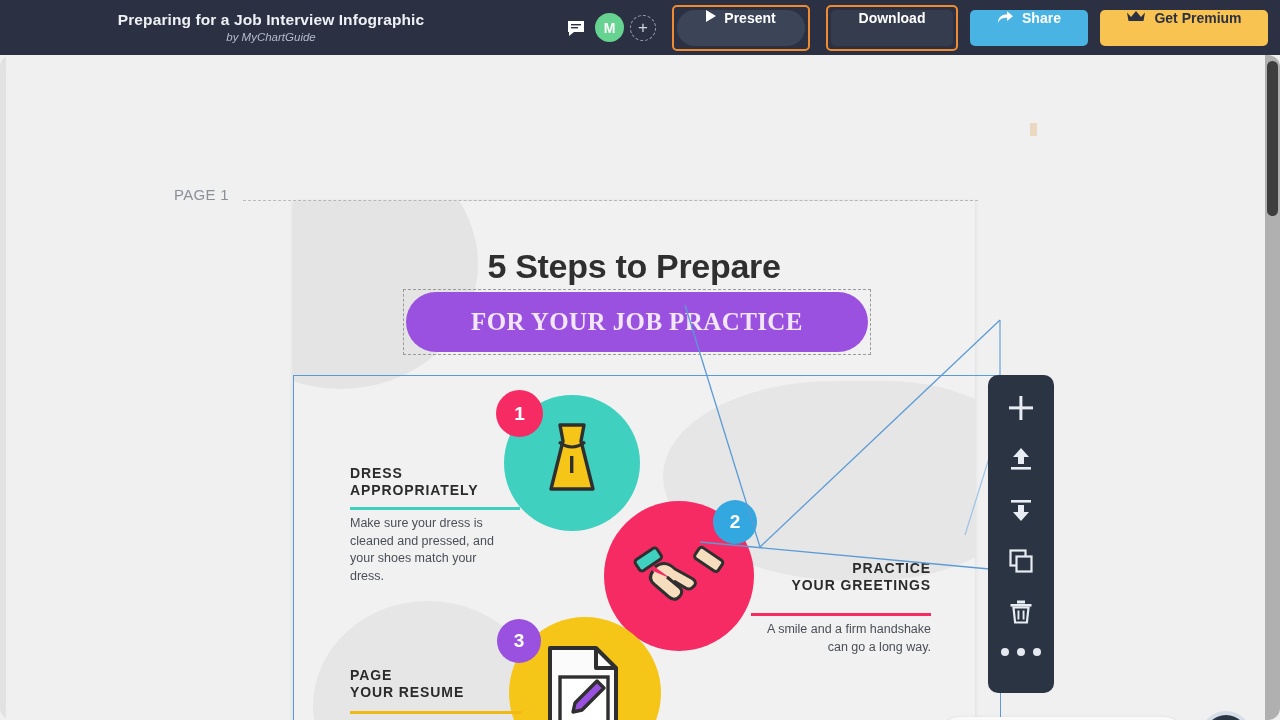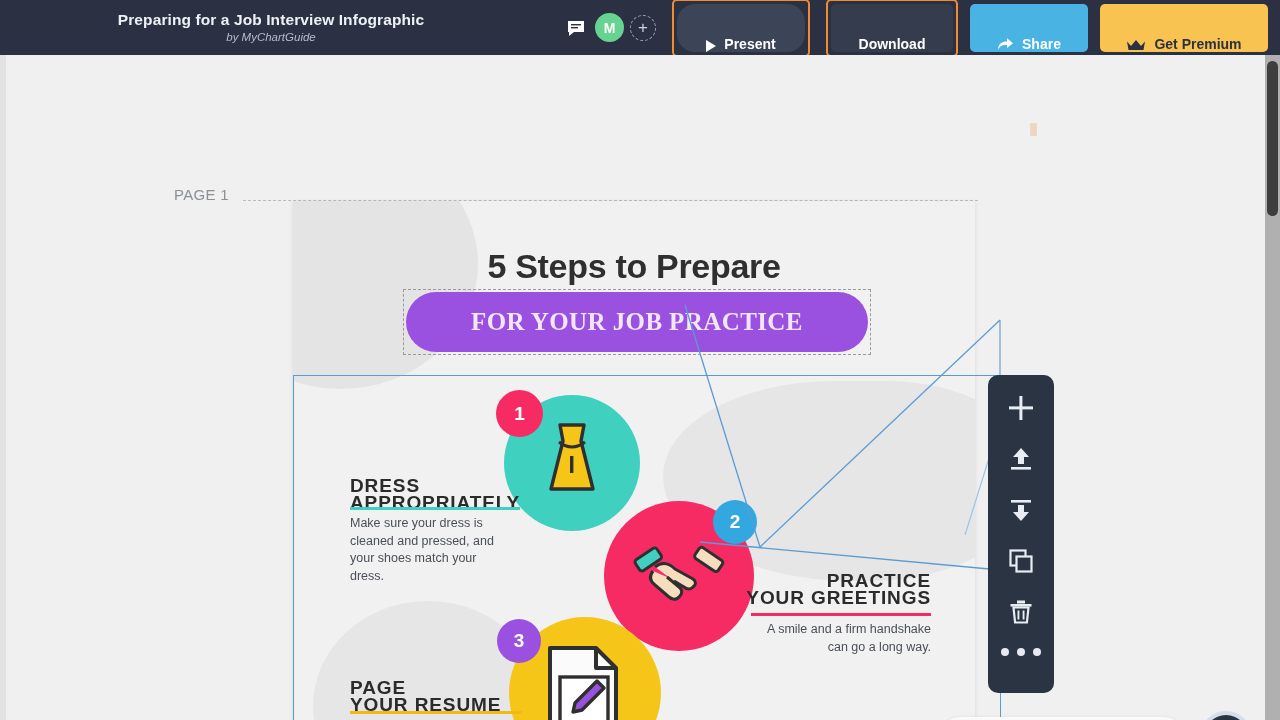--- a/index.html
+++ b/index.html
@@ -56,22 +56,22 @@
     width: 26px; height: 26px; border-radius: 50%;
     border: 1.5px dashed #9aa3b2; color: #cfd6e0;
     display: flex; align-items: center; justify-content: center;
     font-size: 17px; line-height: 1; cursor: pointer;
     margin-left: 6px;
   }
 
   .hl-wrap { padding: 3px; border: 2.5px solid #ef8c32; border-radius: 5px; margin-left: 16px; }
 
   .btn {
-    height: 48px; border-radius: 5px; border: none;
-    display: flex; align-items: flex-end; justify-content: center;
+    height: 36px; border-radius: 5px; border: none;
+    display: flex; align-items: flex-start; justify-content: center;
     gap: 8px; font-size: 14px; font-weight: bold;
     cursor: pointer; padding: 0 18px; white-space: nowrap;
     font-family: "Liberation Sans", sans-serif;
   }
   .btn-present { background: #3c4458; color: #fff; border-radius: 18px; width: 128px; }
   .btn-download { background: #353c4e; color: #fff; width: 122px; }
   .btn-share { background: #49b3e3; color: #fff; width: 118px; margin-left: 12px; }
   .btn-premium { background: #fbc köp; }
   .btn-premium { background: #f9c351; color: #2b3142; width: 168px; margin-left: 12px; margin-right: 12px; }
 
@@ -81,20 +81,21 @@
     border-top: 6px solid transparent;
     border-bottom: 6px solid transparent;
   }
 
   
   #workspace {
     position: absolute; left: 0; top: 55px;
     width: 1280px; height: 665px;
     background: #f0f0f0;
     overflow: hidden;
+    border-radius: 12px;
   }
 
   
   #left-track {
     position: absolute; left: 0; top: 0; width: 6px; height: 665px;
     background: #e2e2e2;
   }
 
   
   #right-track {
@@ -156,22 +157,22 @@
 
   
   .circ { position: absolute; border-radius: 50%; }
   .badge {
     position: absolute; border-radius: 50%;
     display: flex; align-items: center; justify-content: center;
     color: #fff; font-size: 19px; font-weight: bold;
     font-family: "Liberation Sans", sans-serif;
   }
   .step-head {
-    position: absolute; font-size: 19px; font-weight: bold;
-    color: #2b2b2b; letter-spacing: .9px; line-height: 17px; margin-top: 12px;
+    position: absolute; font-size: 14px; font-weight: bold;
+    color: #2b2b2b; letter-spacing: .9px; line-height: 17px;
   }
   .rule { position: absolute; height: 3px; }
   .step-body {
     position: absolute; font-size: 12.5px; color: #4a4f57;
     line-height: 17.5px;
   }
   .ta-right { text-align: right; }
 
   
   #sel-box {

